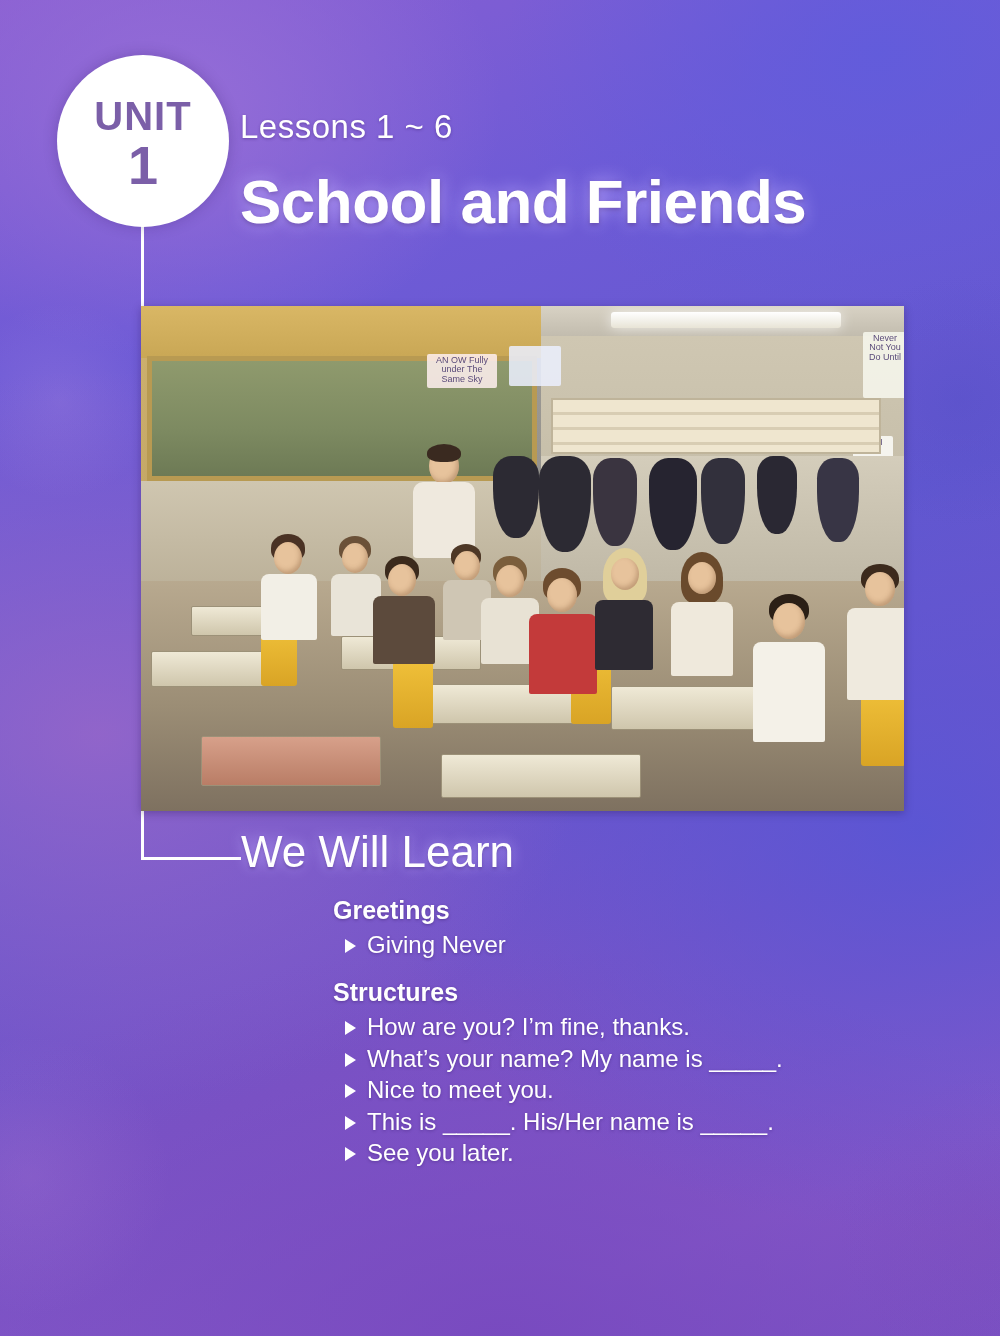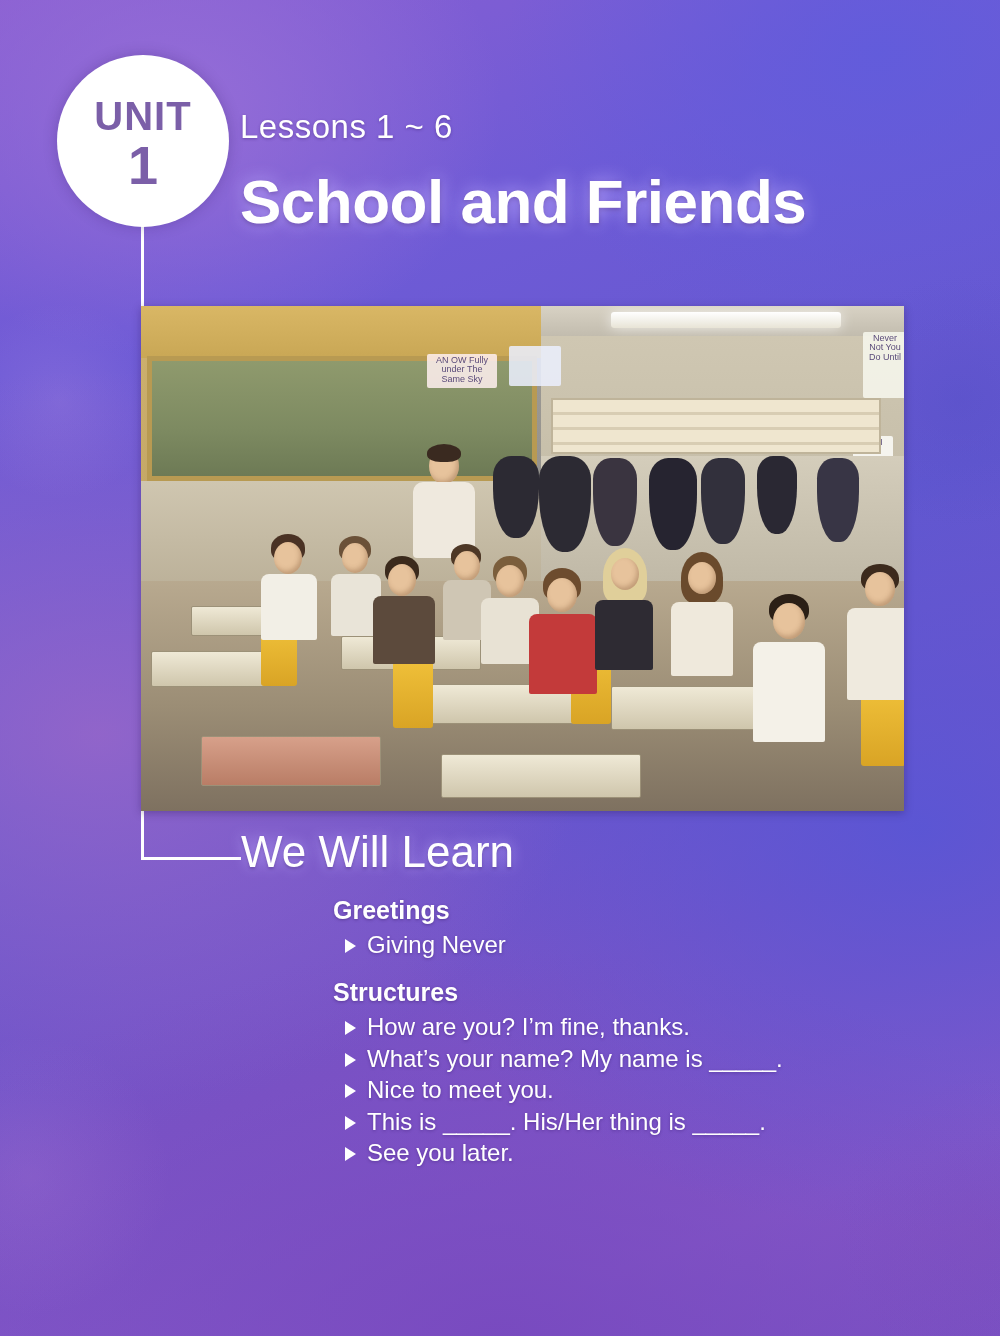--- a/index.html
+++ b/index.html
@@ -421,19 +421,19 @@
 
     <div class="sec-block">
     </div>
 
     <div class="sec-block">
       <div class="sec-head">Structures</div>
       <ul class="bullet-list">
         <li class="bullet-item">How are you? I’m fine, thanks.</li>
         <li class="bullet-item">What’s your name? My name is _____.</li>
         <li class="bullet-item">Nice to meet you.</li>
-        <li class="bullet-item">This is _____. His/Her thing is _____.</li>
+        <li class="bullet-item">This is _____. His/Her name is _____.</li>
         <li class="bullet-item">See you later.</li>
       </ul>
     </div>
 
   </div>
 </div>
 
 </body></html>

